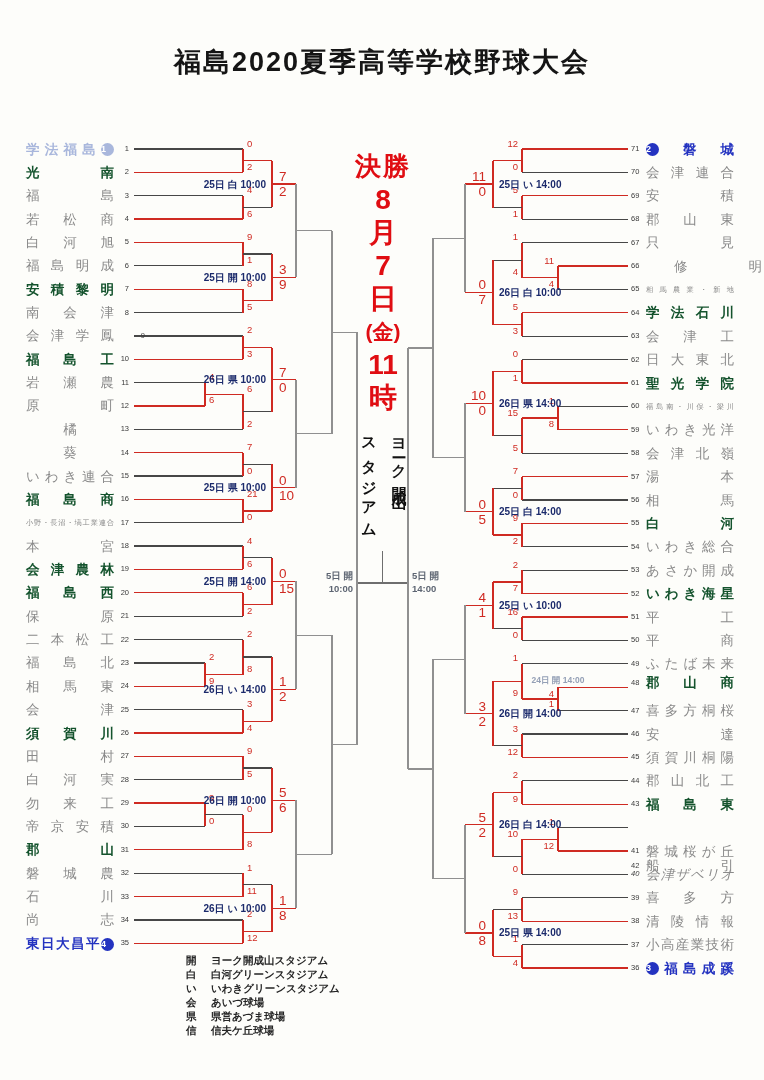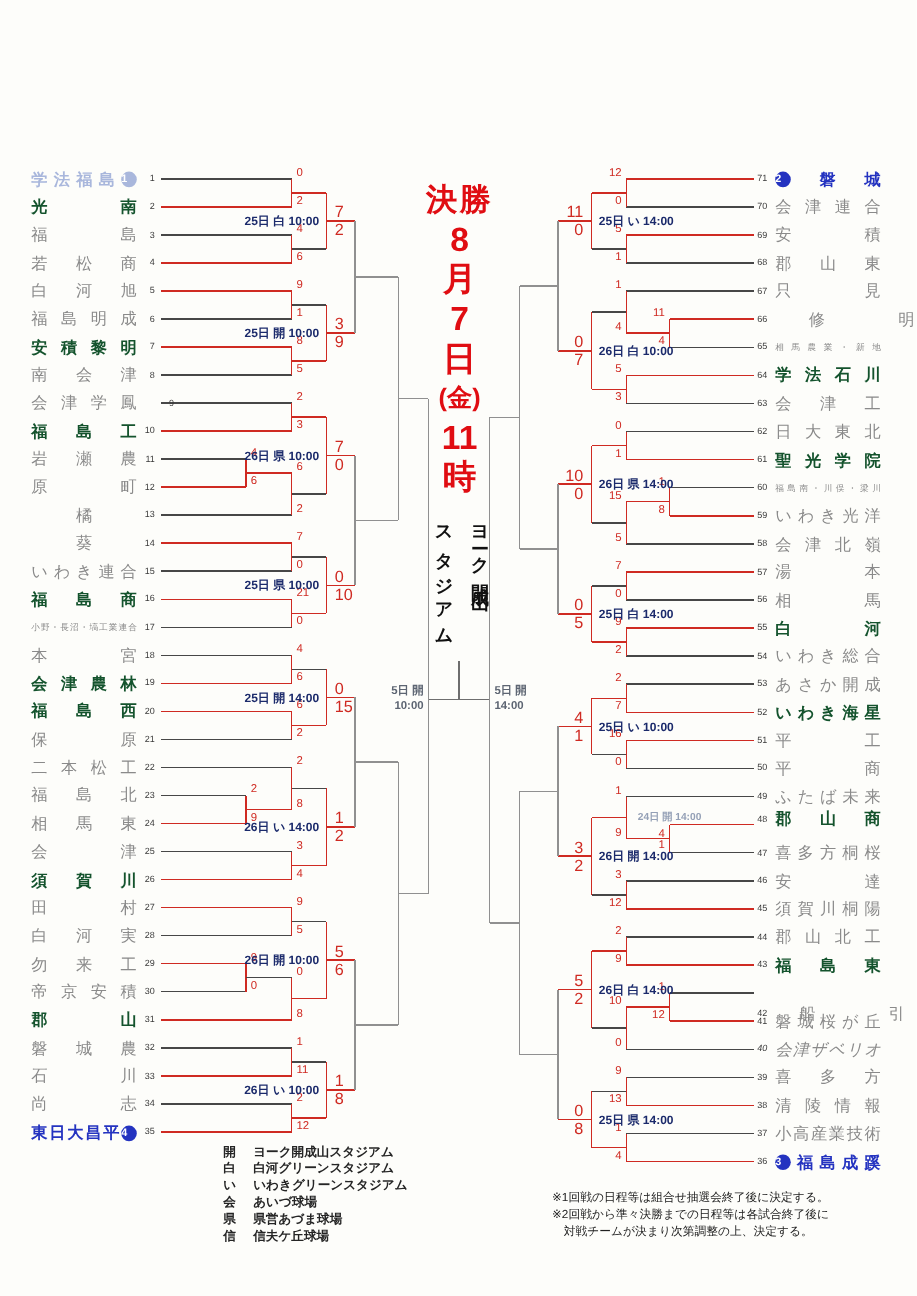--- a/index.html
+++ b/index.html
@@ -47,20 +47,21 @@
   .legend{position:absolute;left:186px;top:953px;font-size:10.5px;font-weight:bold;
         color:#252525;line-height:14px;}
   .legend-code{display:inline-block;width:13px;}
   .legend-sep{display:inline-block;width:12px;}
   .notes{position:absolute;left:460px;top:992px;font-size:9.8px;color:#202020;line-height:14px;}
 </style>
 </head>
 <body>
 
 <div id="page">
+  <div class="title">福島2020夏季高等学校野球大会</div>
 
   <svg id="lines" width="764" height="1080" shape-rendering="crispEdges">
     <line x1="357" y1="583" x2="408" y2="583" stroke="#6e6e6e" stroke-width="1.4"></line>
     <line x1="382.5" y1="551" x2="382.5" y2="583" stroke="#6e6e6e" stroke-width="1.4"></line>
   <line x1="134" y1="149" x2="243" y2="149" stroke="#474747" stroke-width="1.25"></line>
       <line x1="134" y1="172.36" x2="243" y2="172.36" stroke="#cf2a22" stroke-width="1.25"></line>
       <line x1="243" y1="149" x2="243" y2="172.36" stroke="#cf2a22" stroke-width="1.4"></line>
       <text x="247" y="146.5" class="s-small" text-anchor="start">0</text>
       <text x="247" y="169.86" class="s-small" text-anchor="start">2</text>
       <line x1="134" y1="195.72" x2="243" y2="195.72" stroke="#474747" stroke-width="1.25"></line>
@@ -420,25 +421,20 @@
   </div>
 
   <div class="legend" id="legend">
       <div><span class="legend-code">開</span><span class="legend-sep"></span><span>ヨーク開成山スタジアム</span></div>
       <div><span class="legend-code">白</span><span class="legend-sep"></span><span>白河グリーンスタジアム</span></div>
       <div><span class="legend-code">い</span><span class="legend-sep"></span><span>いわきグリーンスタジアム</span></div>
       <div><span class="legend-code">会</span><span class="legend-sep"></span><span>あいづ球場</span></div>
       <div><span class="legend-code">県</span><span class="legend-sep"></span><span>県営あづま球場</span></div>
       <div><span class="legend-code">信</span><span class="legend-sep"></span><span>信夫ケ丘球場</span></div>
     </div>
-  <div class="notes" id="notes">
-      <div>※1回戦の日程等は組合せ抽選会終了後に決定する。</div>
-      <div>※2回戦から準々決勝までの日程等は各試合終了後に</div>
-      <div>　対戦チームが決まり次第調整の上、決定する。</div>
-    </div>
 <div class="team left-side seed-light" style="top: 139.5px;">
       <span class="name">学法福島<span class="seedc light">1</span></span>
       <span class="num">1</span>
     </div>
     <div class="team left-side bold" style="top: 162.86px;">
       <span class="name">光南</span>
       <span class="num">2</span>
     </div>
     <div class="team left-side" style="top: 186.22px;">
       <span class="name">福島</span>
@@ -681,21 +677,21 @@
       <span class="name">須賀川桐陽</span>
     </div>
     <div class="team right-side" style="top: 771.3px;">
       <span class="num">44</span>
       <span class="name">郡山北工</span>
     </div>
     <div class="team right-side bold" style="top: 794.7px;">
       <span class="num">43</span>
       <span class="name">福島東</span>
     </div>
-    <div class="team right-side" style="top: 835px; gap: 20px;">
+    <div class="team right-side" style="top: 856px;">
       <span class="num">42</span>
       <span class="name">船引</span>
     </div>
     <div class="team right-side" style="top: 841.5px;">
       <span class="num">41</span>
       <span class="name">磐城桜が丘</span>
     </div>
     <div class="team right-side" style="top: 864.9px; font-style: italic;">
       <span class="num">40</span>
       <span class="name">会津ザベリオ</span>

